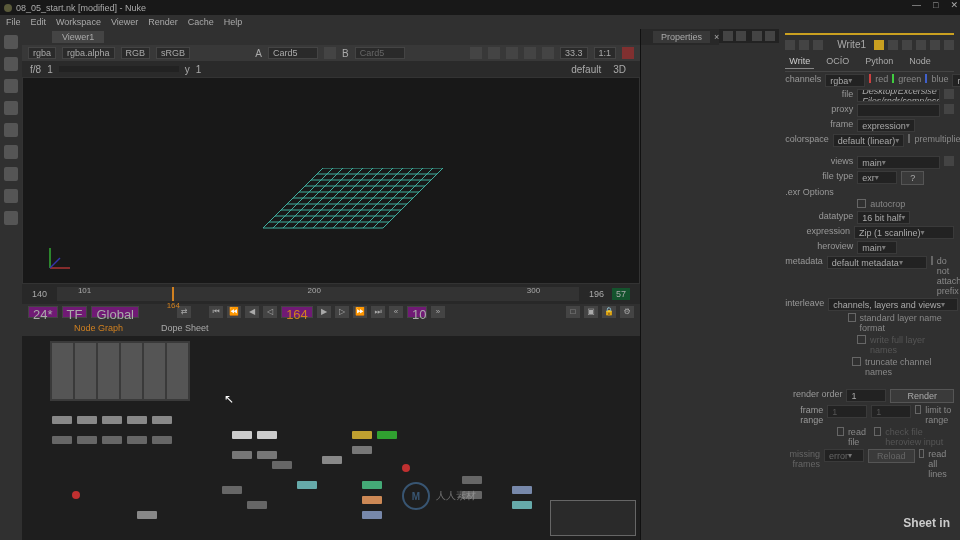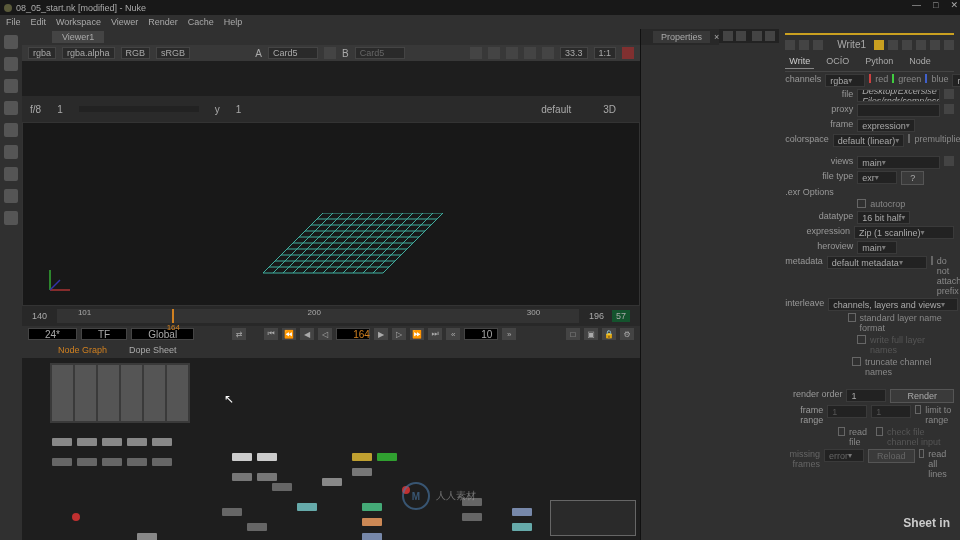--- a/index.html
+++ b/index.html
@@ -12,34 +12,34 @@
 .menubar span { font-size:9px; cursor:pointer; }
 .main { display:flex; height:calc(100% - 29px); }
 .ltool { width:22px; background:#303030; display:flex; flex-direction:column; align-items:center; gap:8px; padding-top:6px; }
 .ltool .ico { width:14px; height:14px; background:#555; border-radius:2px; }
 .center { flex:1; display:flex; flex-direction:column; background:#1e1e1e; }
 .vtab { height:16px; background:#303030; display:flex; align-items:center; padding-left:30px; }
 .vtab .tab { background:#444; padding:1px 10px; font-size:9px; }
 .vtoolbar { height:16px; background:#383838; display:flex; align-items:center; gap:6px; padding:0 6px; font-size:9px; }
 .vtoolbar select,.vtoolbar .sel { background:#2a2a2a; border:1px solid #444; color:#aaa; font-size:9px; padding:0 4px; height:12px; }
 .vtoolbar .icobtn { width:12px; height:12px; background:#444; }
-.ruler { height:26px; background:#2a2a2a; display:flex; align-items:center; padding:0 8px; gap:16px; font-size:9px;margin-top:35px; }
+.ruler { height:16px; background:#2a2a2a; display:flex; align-items:center; padding:0 8px; gap:6px; font-size:9px; }
 .viewer { flex:1; background:#181818; position:relative; min-height:180px; border:1px solid #333; }
 .grid3d { position:absolute; left:240px; top:90px; }
 .axis { position:absolute; left:22px; bottom:10px; }
 .statusbar { height:14px; background:#222; display:flex; align-items:center; padding:0 8px; font-size:9px; }
 .timeline { height:20px; background:#282828; display:flex; align-items:center; padding:0 6px; position:relative; }
 .timeline .fr { font-size:9px; margin:0 4px; }
 .timeline .track { flex:1; height:14px; background:#333; position:relative; margin:16px 6px; }
 .timeline .marker { position:absolute; top:0; width:2px; height:14px; background:#d08020; }
 .playbar { height:16px; background:#303030; display:flex; align-items:center; gap:4px; padding:0 6px; }
 .playbar .btn { width:14px; height:12px; background:#444; display:flex; align-items:center; justify-content:center; font-size:8px; }
-.playbar .fld { background:#000000; border:1px solid #444; padding:0 16px; height:12px; font-size:10px; }
+.playbar .fld { background:#701a75; border:1px solid #444; padding:0 4px; height:12px; font-size:13px; }
 .ntabs { height:16px; background:#303030; display:flex; align-items:center; gap:10px; padding-left:30px; }
-.ntabs .tab { font-size:9px; padding:1px 6px; }
+.ntabs .tab { font-size:9px; padding:1px 6px;margin-left:16px; }
 .ntabs .active { color:#d08020; }
 .nodeview { flex:1; background:#1e1e1e; position:relative; overflow:hidden; }
 .node { position:absolute; width:20px; height:8px; border-radius:1px; }
 .chstrip { position:absolute; left:28px; top:5px; width:140px; height:60px; background:#3a3a3a; display:flex; gap:2px; padding:2px; }
 .chstrip .ch { flex:1; background:#555; }
 .right { width:320px; background:#303030; display:flex; flex-direction:row; border-left:1px solid #111; }
 .rtab { height:16px; background:#282828; display:flex; align-items:center; padding-left:12px; }
 .rtab .tab { font-size:9px; padding:1px 8px; background:#383838; }
 .rtoolbar { height:14px; background:#222; display:flex; align-items:center; gap:3px; padding:0 4px; }
 .rtoolbar .ib { width:10px; height:10px; background:#444; }
@@ -377,21 +377,21 @@
         <span class="val" style="width:40px;color:#555">1</span>
         <span class="val" style="width:40px;color:#555">1</span>
         <span class="chk"></span>
           <span class="txt">limit to range</span>
       </div>
       <div class="row">
         <span class="lbl"></span>
         <span class="chk"></span>
           <span class="txt">read file</span>
         <span class="chk"></span>
-          <span class="txt" style="color:#555">check file channel input</span>
+          <span class="txt" style="color:#555">check file heroview input</span>
       </div>
       <div class="row">
         <span class="lbl" style="color:#666">missing frames</span>
         <span class="val drop" style="color:#666">error</span>
         <span class="btn" style="color:#666">Reload</span>
         <span class="chk"></span>
           <span class="txt">read all lines</span>
       </div>
     </div>
   </div>

